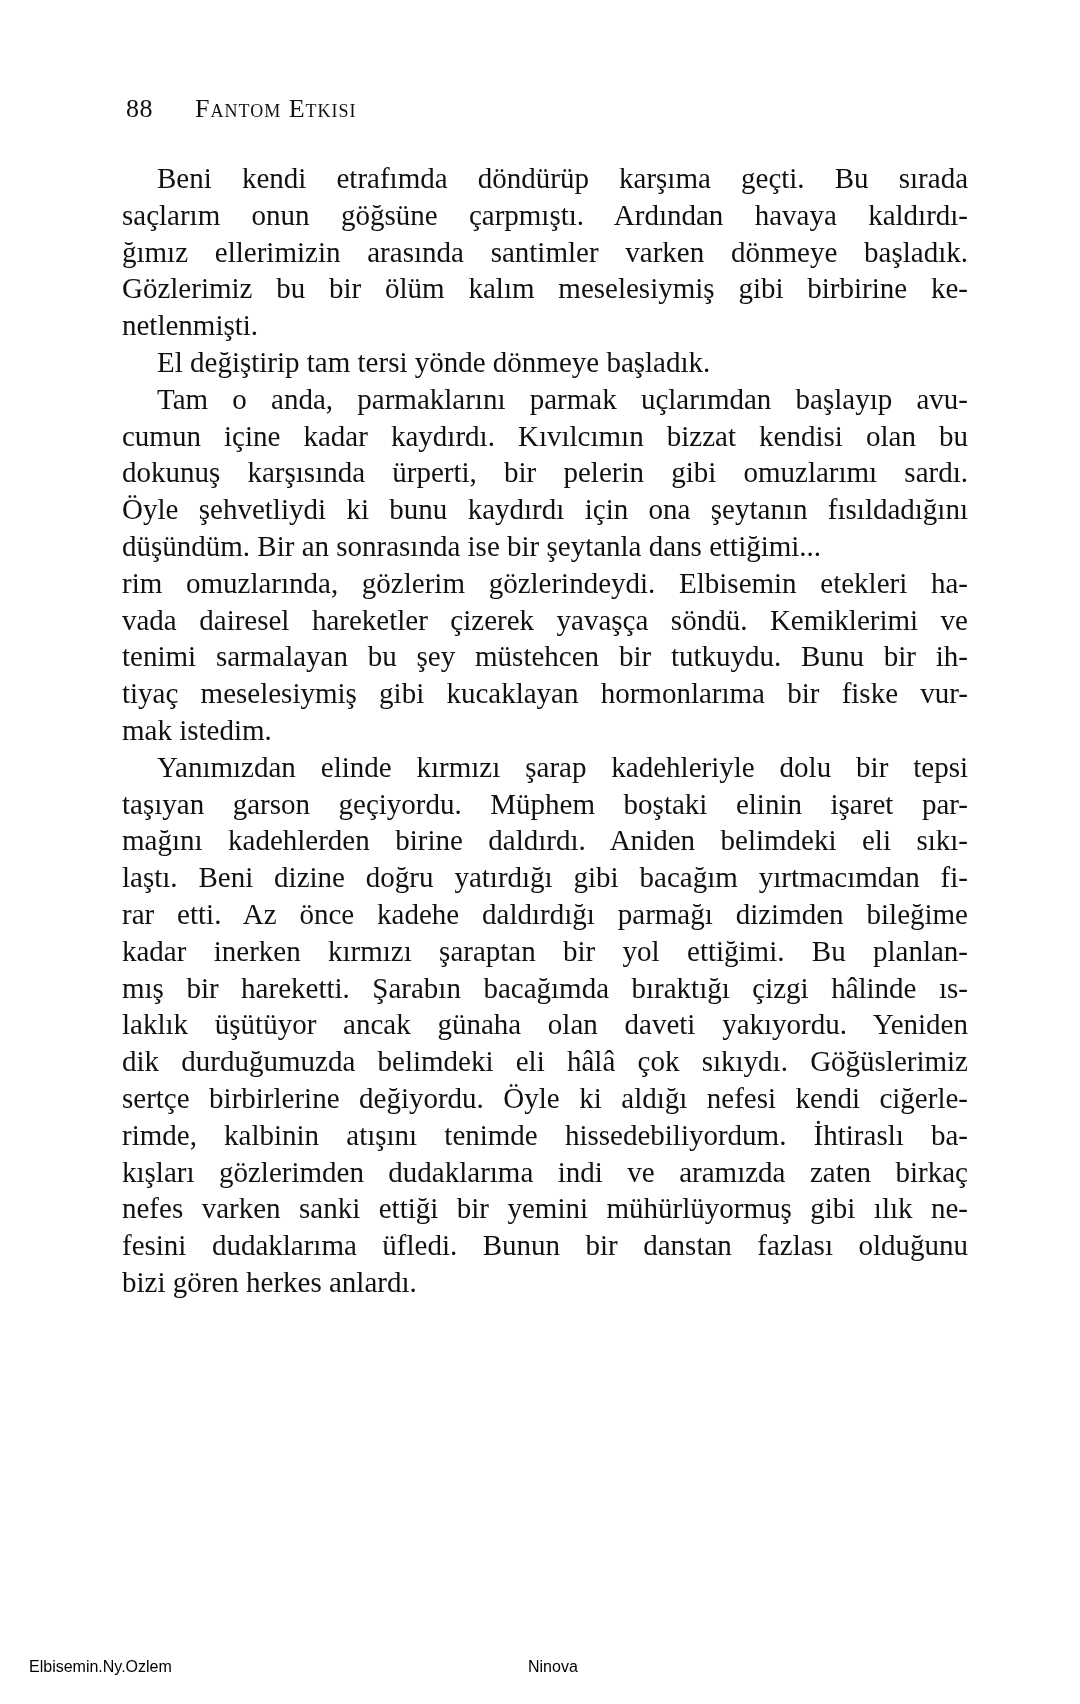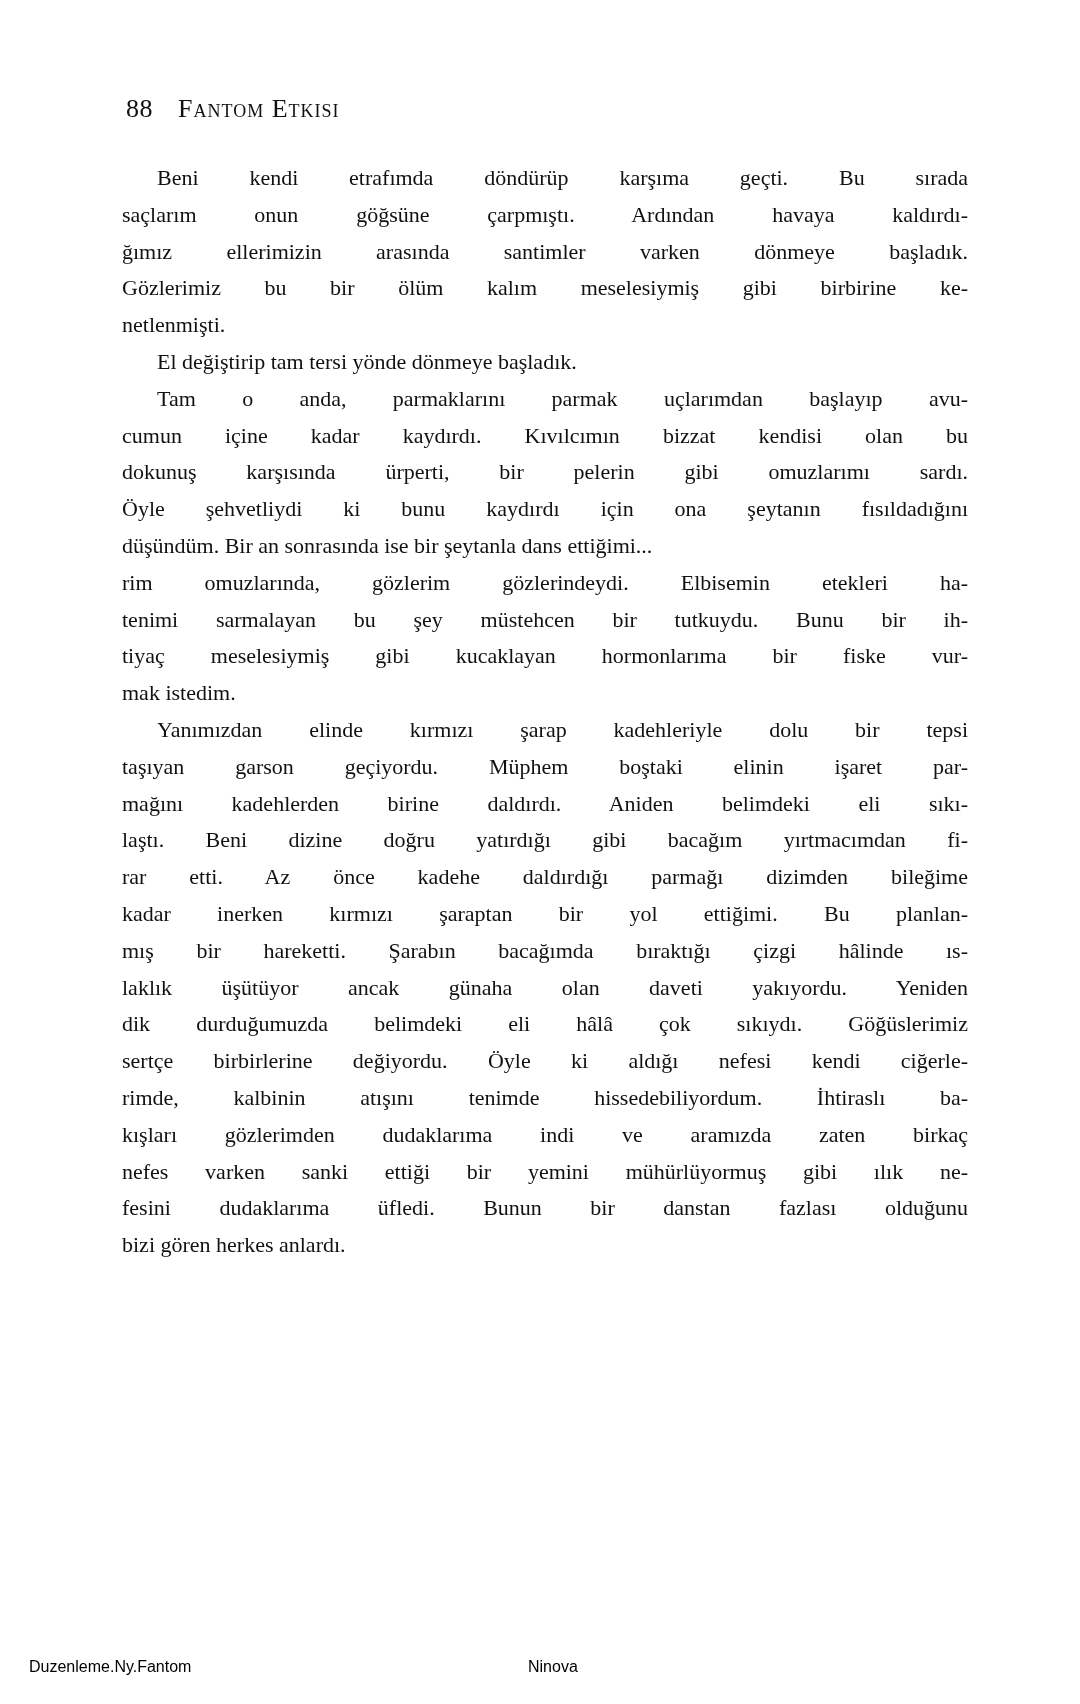--- a/index.html
+++ b/index.html
@@ -17,33 +17,33 @@
   .page-header {
     position: absolute;
     left: 126px;
     top: 94px;
     font-family: "Liberation Serif", "DejaVu Serif", serif;
     font-size: 26px;
     letter-spacing: 0.5px;
     white-space: nowrap;
   }
   .page-number {
-    margin-right: 18px;
+    margin-right: 35px;
   }
   .running-title {
     font-variant: small-caps;
     letter-spacing: 1px;
   }
   .body-text {
     position: absolute;
     left: 122px;
     top: 160px;
     width: 846px;
     font-family: "Liberation Serif", "DejaVu Serif", serif;
-    font-size: 22px;
+    font-size: 29px;
   }
   .line {
     height: 36.8px;
     line-height: 36.8px;
     white-space: nowrap;
     text-align: justify;
     text-align-last: justify;
     overflow: visible;
   }
   .line.indent {
@@ -76,34 +76,35 @@
   <div class="line">ğımız ellerimizin arasında santimler varken dönmeye başladık.</div>
   <div class="line">Gözlerimiz bu bir ölüm kalım meselesiymiş gibi birbirine ke-</div>
   <div class="line last">netlenmişti.</div>
   <div class="line indent last">El değiştirip tam tersi yönde dönmeye başladık.</div>
   <div class="line indent">Tam o anda, parmaklarını parmak uçlarımdan başlayıp avu-</div>
   <div class="line">cumun içine kadar kaydırdı. Kıvılcımın bizzat kendisi olan bu</div>
   <div class="line">dokunuş karşısında ürperti, bir pelerin gibi omuzlarımı sardı.</div>
   <div class="line">Öyle şehvetliydi ki bunu kaydırdı için ona şeytanın fısıldadığını</div>
   <div class="line last">düşündüm. Bir an sonrasında ise bir şeytanla dans ettiğimi...</div>
   <div class="line">rim omuzlarında, gözlerim gözlerindeydi. Elbisemin etekleri ha-</div>
+  <div class="line">vada dairesel hareketler çizerek yavaşça söndü. Kemiklerimi ve</div>
   <div class="line">tenimi sarmalayan bu şey müstehcen bir tutkuydu. Bunu bir ih-</div>
   <div class="line">tiyaç meselesiymiş gibi kucaklayan hormonlarıma bir fiske vur-</div>
   <div class="line last">mak istedim.</div>
   <div class="line indent">Yanımızdan elinde kırmızı şarap kadehleriyle dolu bir tepsi</div>
   <div class="line">taşıyan garson geçiyordu. Müphem boştaki elinin işaret par-</div>
   <div class="line">mağını kadehlerden birine daldırdı. Aniden belimdeki eli sıkı-</div>
   <div class="line">laştı. Beni dizine doğru yatırdığı gibi bacağım yırtmacımdan fi-</div>
   <div class="line">rar etti. Az önce kadehe daldırdığı parmağı dizimden bileğime</div>
   <div class="line">kadar inerken kırmızı şaraptan bir yol ettiğimi. Bu planlan-</div>
   <div class="line">mış bir hareketti. Şarabın bacağımda bıraktığı çizgi hâlinde ıs-</div>
   <div class="line">laklık üşütüyor ancak günaha olan daveti yakıyordu. Yeniden</div>
   <div class="line">dik durduğumuzda belimdeki eli hâlâ çok sıkıydı. Göğüslerimiz</div>
   <div class="line">sertçe birbirlerine değiyordu. Öyle ki aldığı nefesi kendi ciğerle-</div>
   <div class="line">rimde, kalbinin atışını tenimde hissedebiliyordum. İhtiraslı ba-</div>
   <div class="line">kışları gözlerimden dudaklarıma indi ve aramızda zaten birkaç</div>
   <div class="line">nefes varken sanki ettiği bir yemini mühürlüyormuş gibi ılık ne-</div>
   <div class="line">fesini dudaklarıma üfledi. Bunun bir danstan fazlası olduğunu</div>
   <div class="line last">bizi gören herkes anlardı.</div>
 </div>
 
-<div class="footer footer-left">Duzenleme.Ny.Fantom</div>
+<div class="footer footer-left">Elbisemin.Ny.Ozlem</div>
 <div class="footer footer-center">Ninova</div>
 
 </body></html>

